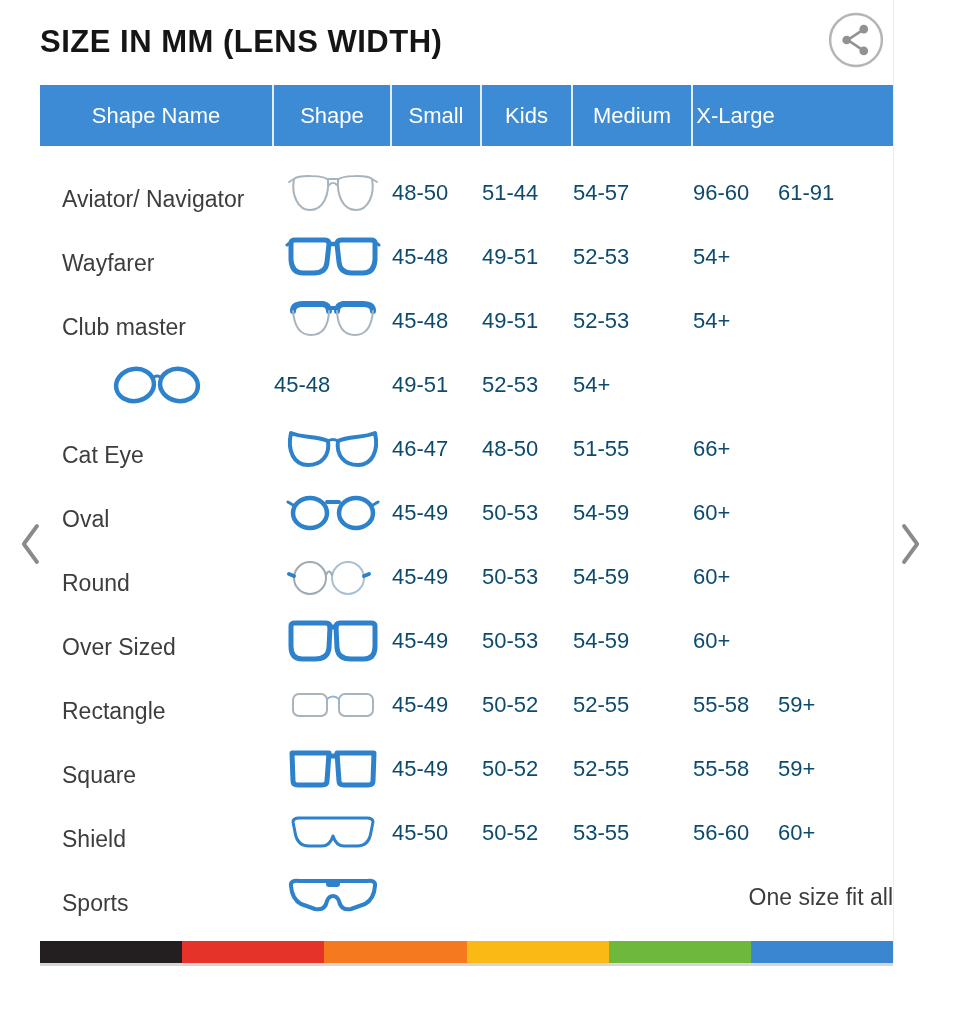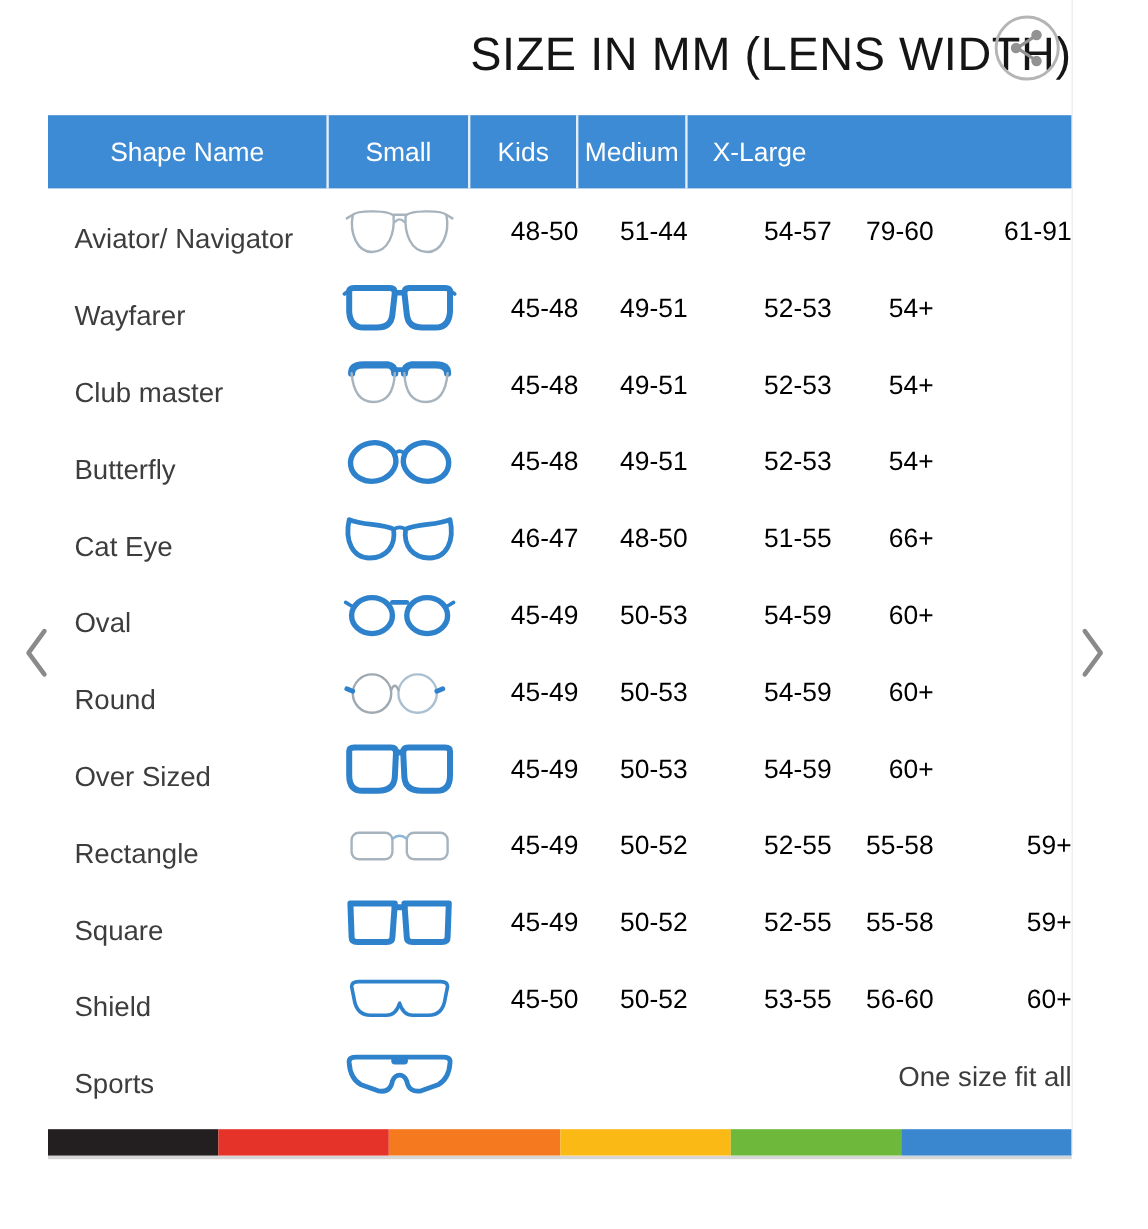--- a/index.html
+++ b/index.html
@@ -1,39 +1,39 @@
 <!DOCTYPE html>
 <html><head>
 <meta charset="utf-8">
 <style>
   html,body{margin:0;padding:0;background:#fff;}
   body{width:957px;height:1024px;position:relative;overflow:hidden;
        font-family:"Liberation Sans", sans-serif;-webkit-font-smoothing:antialiased;}
   .card{position:absolute;left:40px;top:0;width:853px;height:968px;background:#fff;}
   .card-edge{position:absolute;left:893px;top:0;width:1px;height:962px;background:#ececec;}
 
-  .page-title{position:absolute;left:0;top:24px;width:853px;text-align:right;
-      font-size:39px;font-weight:normal;color:#151515;letter-spacing:.5px;}
+  .page-title{position:absolute;left:0;top:24px;width:853px;text-align:left;
+      font-size:31px;font-weight:bold;color:#151515;letter-spacing:.5px;}
 
   .share-btn{position:absolute;left:787px;top:11px;width:58px;height:58px;border:none;
       background:transparent;padding:0;cursor:pointer;}
 
   
-  .thead{position:absolute;left:0;top:96px;width:853px;height:61px;display:grid;
+  .thead{position:absolute;left:0;top:85px;width:853px;height:61px;display:grid;
       grid-template-columns:234px 118px 90px 91px 120px 85px 115px;}
   .hcell{display:flex;align-items:center;justify-content:center;
       color:#fff;font-size:22px;border-right:2px solid rgba(255,255,255,.85);}
   .hcell:last-child{border-right:none;}
 
   .tbody{position:absolute;left:0;top:161px;width:853px;}
   .trow{display:grid;grid-template-columns:234px 118px 90px 91px 120px 85px 115px;
       height:64px;align-items:center;}
   .name-cell{font-size:23px;color:#3d3d3d;padding-left:22px;margin-top:12px;}
   .icon-cell{display:flex;align-items:center;justify-content:center;}
-  .size-cell{font-size:22px;color:#000000;text-align:right;}
+  .size-cell{font-size:22px;color:#0c4a6e;text-align:left;}
   .note-cell{grid-column:3 / 8;font-size:23px;color:#3d3d3d;text-align:right;}
 
   
   .nav-btn{position:absolute;width:30px;height:48px;border:none;background:transparent;
       padding:0;cursor:pointer;}
   .nav-prev{left:16px;top:520px;}
   .nav-next{left:895px;top:520px;}
 
   
   .stripe{position:absolute;left:0;top:941px;width:853px;height:22px;display:flex;
@@ -54,20 +54,21 @@
         <line x1="20" y1="28" x2="35" y2="38" stroke="#929292" stroke-width="2.6"></line>
         <circle cx="19" cy="28" r="4.2" fill="#929292"></circle>
         <circle cx="35.5" cy="17.5" r="4.2" fill="#929292"></circle>
         <circle cx="35.5" cy="38.5" r="4.2" fill="#929292"></circle>
       </svg>
     </span>
   </button>
 
   <div class="thead" id="thead" style="background: rgb(61, 139, 212);">
       <div class="hcell">Shape Name</div>
+      <div class="hcell">Shape</div>
       <div class="hcell">Small</div>
       <div class="hcell">Kids</div>
       <div class="hcell">Medium</div>
       <div class="hcell">X-Large</div>
     </div>
   <div class="tbody" id="tbody">
       <div class="trow">
         <div class="name-cell">Aviator/ Navigator</div>
         <div class="icon-cell">
           <svg width="96" height="48" viewBox="0 0 96 48" fill="none" stroke-linecap="round" stroke-linejoin="round">
@@ -77,21 +78,21 @@
               <path d="M43,10 L53,10"></path>
               <path d="M44,16 C47,13 49,13 52,16"></path>
               <path d="M9,10 L4,13"></path>
               <path d="M87,10 L92,13"></path>
             </g>
           </svg>
         </div>
         <div class="size-cell">48-50</div>
         <div class="size-cell">51-44</div>
         <div class="size-cell">54-57</div>
-        <div class="size-cell">79-60</div>
+        <div class="size-cell">96-60</div>
         <div class="size-cell">61-91</div>
       </div>
       <div class="trow">
         <div class="name-cell">Wayfarer</div>
         <div class="icon-cell">
           <svg width="96" height="48" viewBox="0 0 96 48" fill="none" stroke-linecap="round" stroke-linejoin="round">
             <g stroke="#2e82cc">
               <path stroke-width="5" d="M6,10 Q6,7 10,7 L40,7 Q44,7 44,11 L42,29 Q41,40 29,40 L18,40 Q7,40 6,27 Z"></path>
               <path stroke-width="5" d="M90,10 Q90,7 86,7 L56,7 Q52,7 52,11 L54,29 Q55,40 67,40 L78,40 Q89,40 90,27 Z"></path>
               <path stroke-width="4.5" d="M44,11 L52,11"></path>
@@ -117,21 +118,20 @@
             <path stroke="#2e82cc" stroke-width="4" d="M44,11 L52,11"></path>
           </svg>
         </div>
         <div class="size-cell">45-48</div>
         <div class="size-cell">49-51</div>
         <div class="size-cell">52-53</div>
         <div class="size-cell">54+</div>
         <div class="size-cell"></div>
       </div>
       <div class="trow">
-        <div class="name-cell">Butterfly</div>
         <div class="icon-cell">
           <svg width="96" height="48" viewBox="0 0 96 48" fill="none" stroke-linecap="round" stroke-linejoin="round">
             <g stroke="#2e82cc" stroke-width="4.5">
               <ellipse cx="26" cy="24" rx="19" ry="16" transform="rotate(-10 26 24)"></ellipse>
               <ellipse cx="70" cy="24" rx="19" ry="16" transform="rotate(10 70 24)"></ellipse>
               <path stroke-width="3" d="M45,16 Q48,14 51,16"></path>
             </g>
           </svg>
         </div>
         <div class="size-cell">45-48</div>

